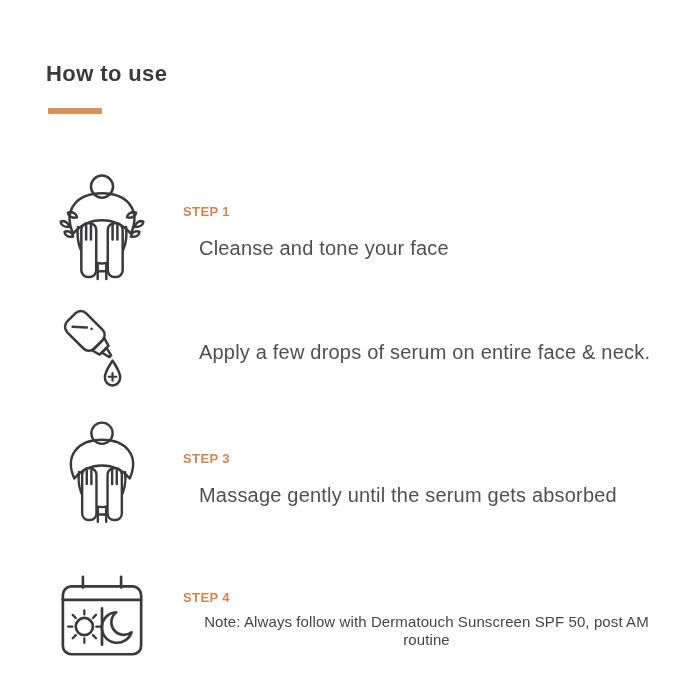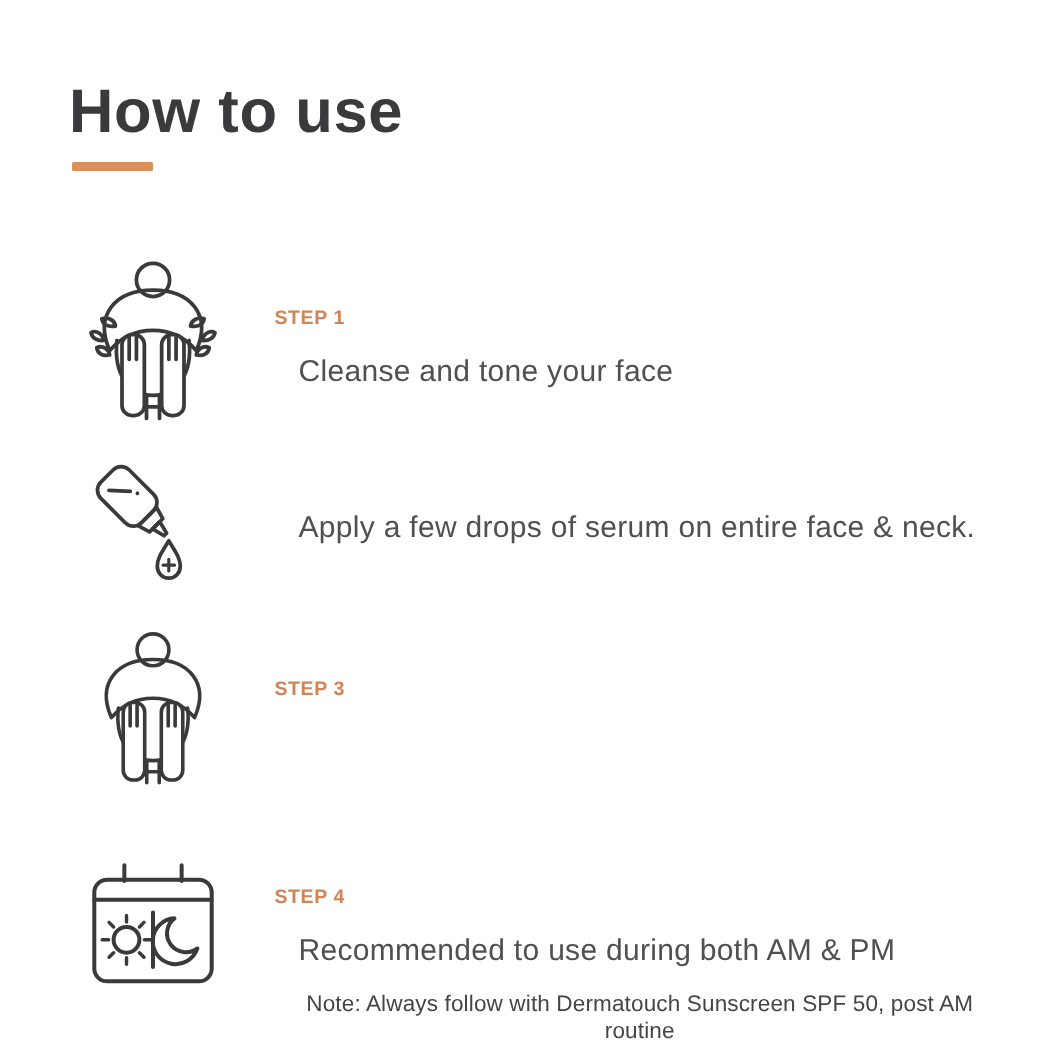--- a/index.html
+++ b/index.html
@@ -14,21 +14,21 @@
   html,body{margin:0;padding:0;}
   body{
     width:700px;height:700px;
     background:var(--background);
     font-family:"Liberation Sans","DejaVu Sans",sans-serif;
     position:relative;overflow:hidden;
   }
   .stage{position:absolute;inset:0;}
   .page-title{
     position:absolute;left:46px;top:54px;
-    font-size:41px;font-weight:700;color:var(--heading);
+    font-size:22px;font-weight:700;color:var(--heading);
     letter-spacing:0.4px;line-height:40px;margin:0;
   }
   .title-underline{
     position:absolute;left:48px;top:108px;
     width:54px;height:6px;background:var(--bar);border-radius:1px;
   }
   .step-row{position:absolute;left:0;width:700px;height:0;overflow:visible;}
   .icon-wrap{
     position:absolute;left:52px;width:100px;
     display:flex;justify-content:center;align-items:flex-start;
@@ -118,35 +118,35 @@
         <path d="M27,56 C24.5,79 35,94 52,94 C69,94 79.5,79 77,56"></path>
         <path d="M47.5,95 V110 M56.5,95 V110 M47.5,102 H56.5"></path>
         <rect x="30.5" y="52" width="15.5" height="56" rx="7" fill="#ffffff"></rect>
         <path d="M35.5,54 V69 M40.5,54 V69"></path>
         <rect x="58" y="52" width="15.5" height="56" rx="7" fill="#ffffff"></rect>
         <path d="M63,54 V69 M68,54 V69"></path>
       </svg>
     </div>
     <div class="texts">
       <p class="step-label">STEP 3</p>
+      <p class="step-desc">Massage gently until the serum gets absorbed</p>
     </div>
   </section>
 
   <section class="step-row step-4">
     <div class="icon-wrap">
       <svg class="icon-svg" width="92" height="84" viewBox="0 0 96 88" fill="none" stroke="currentColor" stroke-width="2.8" stroke-linecap="round" stroke-linejoin="round">
         <path d="M28,2 V13 M68,2 V13"></path>
         <rect x="7" y="12" width="82" height="71" rx="9"></rect>
         <path d="M7,26 H89"></path>
         <circle cx="29.5" cy="54" r="9"></circle>
         <path stroke-width="2.4" d="M42,54 L46.5,54 M38.5,63 L41.7,66.2 M29.5,66.5 L29.5,71 M20.5,63 L17.3,66.2 M17,54 L12.5,54 M20.5,45 L17.3,41.8 M29.5,41.5 L29.5,37 M38.5,45 L41.7,41.8"></path>
         <path d="M48,35 V73"></path>
         <path d="M63,39 A16,16 0 1 0 79,60 A12.5,12.5 0 0 1 63,39 Z"></path>
       </svg>
     </div>
     <div class="texts">
       <p class="step-label">STEP 4</p>
-      <p class="step-desc">Recommended to use during both AM &amp; PM</p>
       <p class="step-note">Note: Always follow with Dermatouch Sunscreen SPF 50, post AM routine</p>
     </div>
   </section>
 
 </div>
 
 </body></html>

